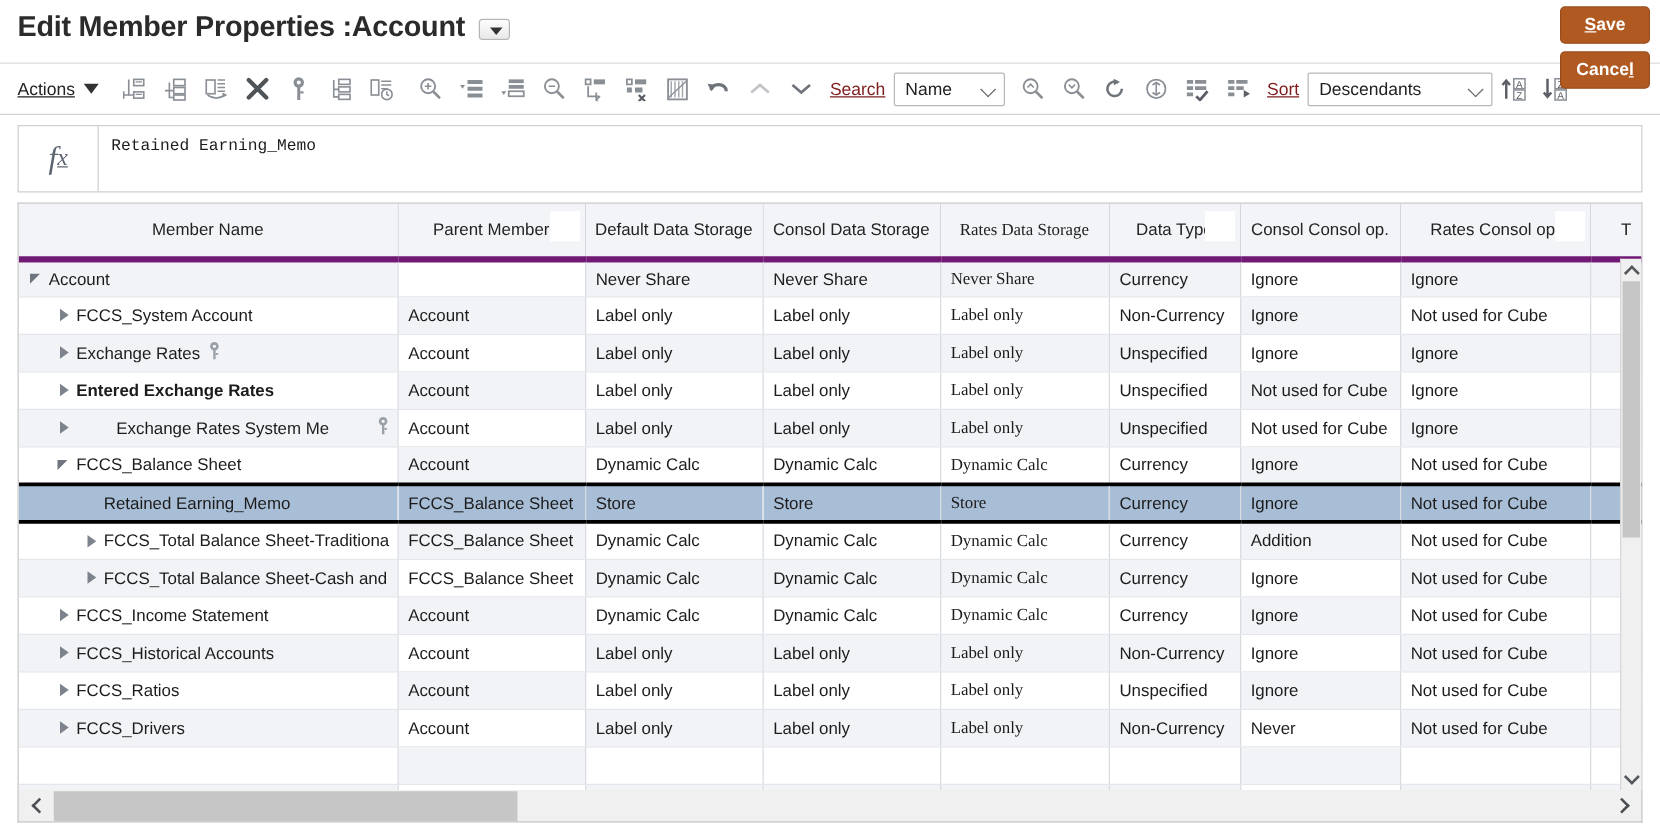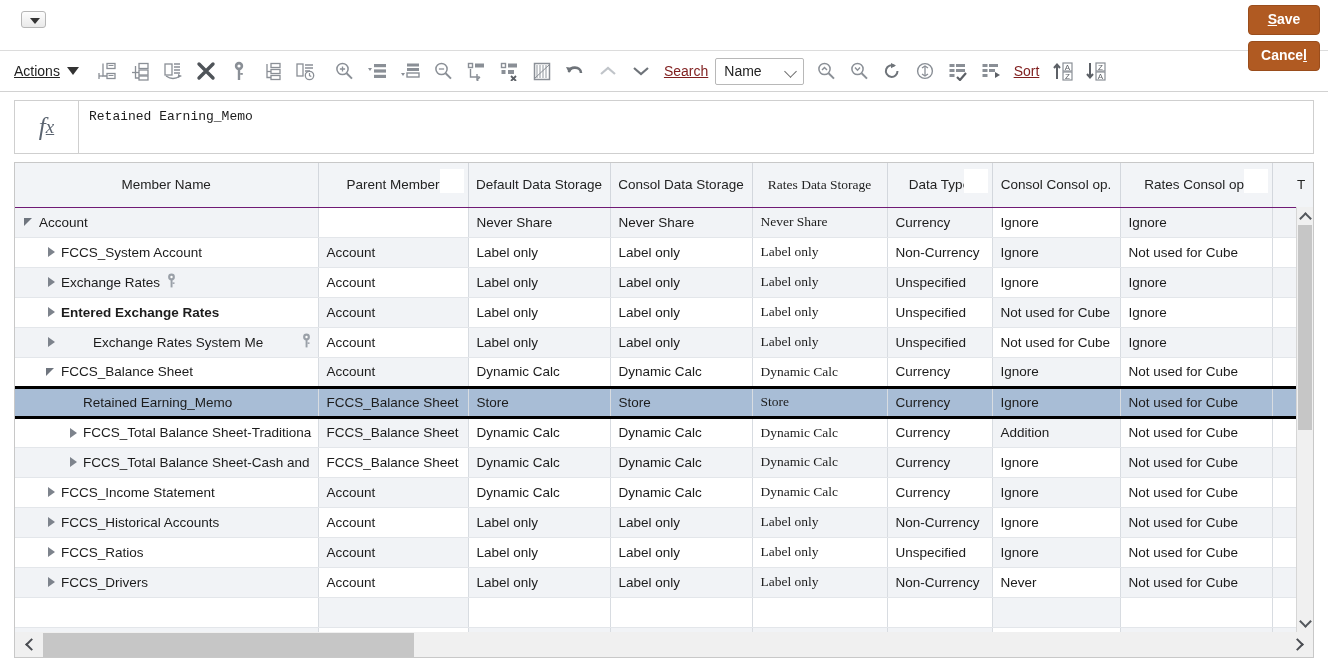--- a/index.html
+++ b/index.html
@@ -181,21 +181,21 @@
     font-size: 13.5px;
     color: #1c1c1c;
   }
   table.grid th {
     background: #f2f4f7;
     font-weight: normal;
     font-size: 13.5px;
     color: #232323;
     height: 44px;
     border-right: 1px solid #d3d7dd;
-    border-bottom: 1px solid #701a75;
+    border-bottom: 5px solid #701a75;
     text-align: center;
     vertical-align: middle;
     padding: 0 4px;
     overflow: hidden;
     white-space: nowrap;
     position: relative;
   }
   table.grid th .sortbox {
     position: absolute;
     right: 4px; top: 6px;
@@ -324,20 +324,21 @@
     background: #c6c6c6;
     cursor: pointer;
   }
 </style>
 </head>
 <body>
 
 <div id="app">
 
   <div class="titlebar">
+    <span class="page-title">Edit Member Properties :Account</span>
     <span class="title-dd"></span>
 
     <div class="btn-group">
       <button class="ora-btn"><u>S</u>ave</button>
       <button class="ora-btn">Cance<u>l</u></button>
     </div>
   </div>
 
   <div class="toolbar">
 
@@ -539,20 +540,24 @@
         <rect x="1.5" y="2" width="5" height="3" fill="#8a8f96"></rect>
           <rect x="8" y="2" width="9" height="3" fill="#8a8f96"></rect>
         <rect x="1.5" y="7" width="5" height="3" fill="#8a8f96"></rect>
           <rect x="8" y="7" width="6" height="3" fill="#8a8f96"></rect>
         <rect x="1.5" y="12" width="5" height="3" fill="#8a8f96"></rect>
         <path d="M14 10 l5 3 -5 3z" fill="#5c6066"></path>
         </svg>
     </span>
 
     <span class="tb-label">Sort</span>
+    <span class="ora-select wide">
+      <span>Descendants</span>
+      <span class="chev"></span>
+    </span>
 
     <span class="tb-ico">
       <svg width="22" height="20" viewBox="0 0 22 20">
         <path d="M5 18 V4 M2 7 l3 -3.5 3 3.5" fill="none" stroke="#5c6066" stroke-width="2"></path>
         <rect x="11" y="2" width="9" height="8" fill="none" stroke="#8a8f96" stroke-width="1.2"></rect>
         <text x="15.5" y="9" font-size="8" fill="#5c6066" text-anchor="middle" font-family="Liberation Sans, sans-serif">A</text>
         <rect x="11" y="11" width="9" height="8" fill="none" stroke="#8a8f96" stroke-width="1.2"></rect>
         <text x="15.5" y="18" font-size="8" fill="#5c6066" text-anchor="middle" font-family="Liberation Sans, sans-serif">Z</text>
         </svg>
     </span>

